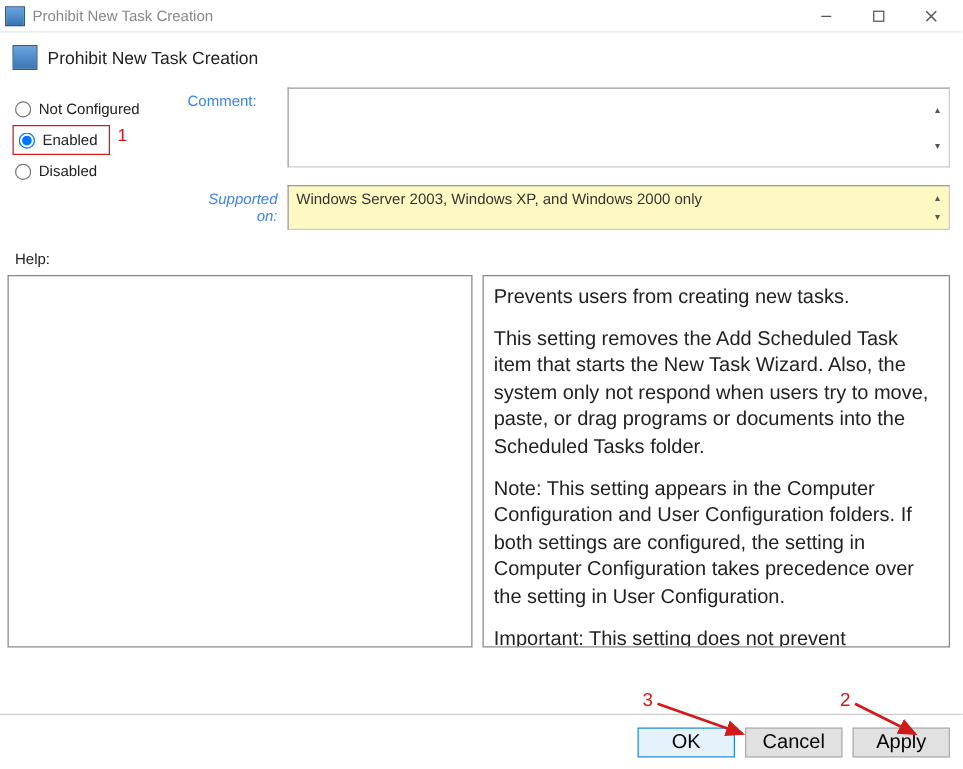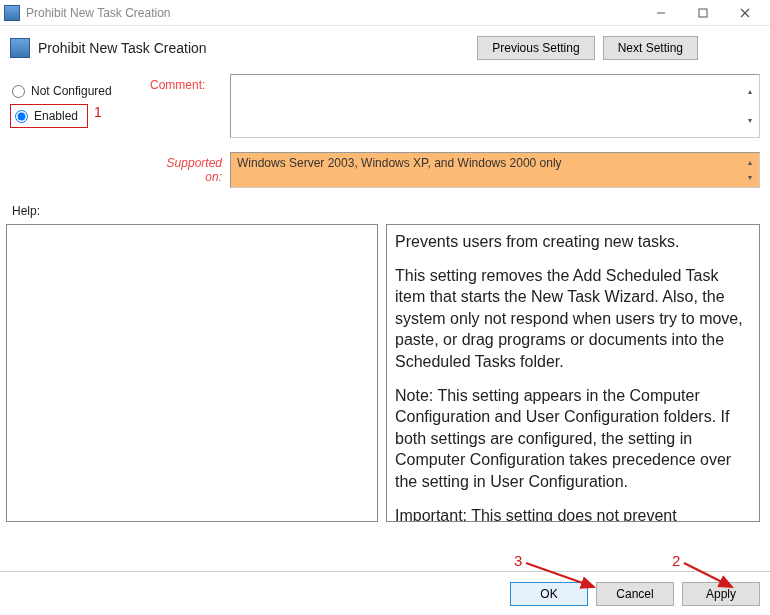--- a/index.html
+++ b/index.html
@@ -93,35 +93,35 @@
     color: #d11a1a;
     font-size: 14px;
   }
   .rt-col {
     flex: 1;
     display: grid;
     grid-template-columns: 80px 1fr;
     row-gap: 14px;
     align-items: start;
   }
-  .lbl { color: #ef4444; padding-top: 4px; }
+  .lbl { color: #3b82f6; padding-top: 4px; }
   .comment-box {
     height: 64px;
     border: 1px solid #999;
     border-right-color: #ccc;
     border-bottom-color: #ccc;
     background: #fff;
     position: relative;
   }
   .supported-box {
     height: 36px;
     border: 1px solid #999;
     border-right-color: #ccc;
     border-bottom-color: #ccc;
-    background: #fdba74;
+    background: #fef9c3;
     padding: 3px 6px;
     color: #333;
     position: relative;
   }
   .spinner {
     position: absolute;
     right: 2px; top: 2px; bottom: 2px;
     width: 14px;
     display: flex; flex-direction: column;
   }
@@ -162,21 +162,21 @@
     justify-content: flex-end;
     padding-right: 10px;
     gap: 8px;
     background: #fff;
   }
   .fbtn {
     width: 78px;
     height: 24px;
     border: 1px solid #adadad;
     background: #e1e1e1;
-    font-size: 12px;
+    font-size: 16px;
     cursor: default;
   }
   .fbtn.primary {
     border: 1px solid #2a8dd4;
     background: #e5f1fb;
   }
   
   .arrow {
     position: absolute;
     pointer-events: none;
@@ -205,38 +205,38 @@
           <line x1="1" y1="1" x2="9" y2="9" stroke="#555" stroke-width="1.2"></line>
           <line x1="9" y1="1" x2="1" y2="9" stroke="#555" stroke-width="1.2"></line>
         </svg>
     </div>
   </div>
 </div>
 
 <div class="header">
   <div class="big-icon"></div>
   <div class="title">Prohibit New Task Creation</div>
-  <div class="nav-buttons">
-    <button class="wbtn">Previous Setting</button>
-    <button class="wbtn">Next Setting</button>
-  </div>
 </div>
 
 <div class="body-top">
   <div class="states">
     <div class="radio-row">
       <input type="radio" name="state" style="">
       <span>Not Configured</span>
     </div>
     <div style="display:flex;gap:6px;">
       <div class="radio-row highlight">
         <input type="radio" name="state" checked="" style="">
         <span>Enabled</span>
       </div>
       <span class="anno">1</span>
+    </div>
+    <div class="radio-row">
+      <input type="radio" name="state" style="">
+      <span>Disabled</span>
     </div>
   </div>
   <div class="rt-col">
     <div class="lbl">Comment:</div>
     <div class="comment-box">
       <div class="spinner">
           <div>▴</div>
           <div>▾</div>
         </div>
     </div>

